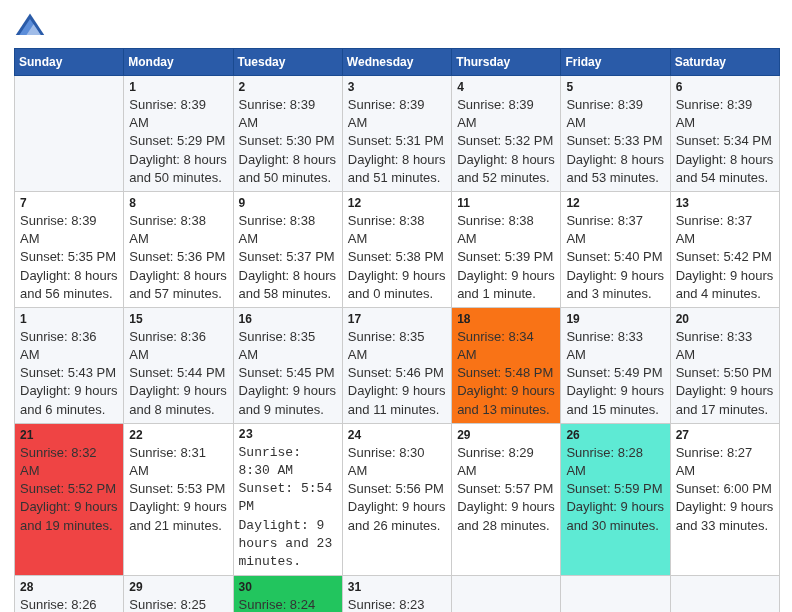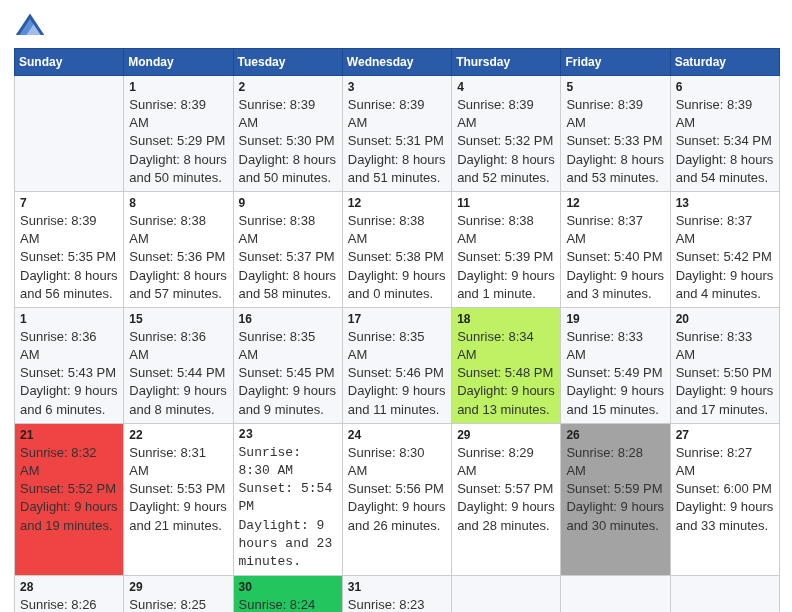--- a/index.html
+++ b/index.html
@@ -196,21 +196,21 @@
             <div class="day-info">Sunrise: 8:36 AM<br>Sunset: 5:44 PM<br>Daylight: 9 hours and 8 minutes.</div>
           </td>
           <td style="background: rgb(245, 247, 250);">
             <span class="day-number">16</span>
             <div class="day-info">Sunrise: 8:35 AM<br>Sunset: 5:45 PM<br>Daylight: 9 hours and 9 minutes.</div>
           </td>
           <td style="background: rgb(245, 247, 250);">
             <span class="day-number">17</span>
             <div class="day-info">Sunrise: 8:35 AM<br>Sunset: 5:46 PM<br>Daylight: 9 hours and 11 minutes.</div>
           </td>
-          <td style="background: #bef264;">
+          <td style="background: #f97316;">
             <span class="day-number">18</span>
             <div class="day-info">Sunrise: 8:34 AM<br>Sunset: 5:48 PM<br>Daylight: 9 hours and 13 minutes.</div>
           </td>
           <td style="background: rgb(245, 247, 250); margin-top: 15px;">
             <span class="day-number">19</span>
             <div class="day-info">Sunrise: 8:33 AM<br>Sunset: 5:49 PM<br>Daylight: 9 hours and 15 minutes.</div>
           </td>
           <td style="background: rgb(245, 247, 250); margin-top: 7px;">
             <span class="day-number">20</span>
             <div class="day-info">Sunrise: 8:33 AM<br>Sunset: 5:50 PM<br>Daylight: 9 hours and 17 minutes.</div>
@@ -230,21 +230,21 @@
             <div class="day-info">Sunrise: 8:30 AM<br>Sunset: 5:54 PM<br>Daylight: 9 hours and 23 minutes.</div>
           </td>
           <td style="background: rgb(255, 255, 255);">
             <span class="day-number">24</span>
             <div class="day-info">Sunrise: 8:30 AM<br>Sunset: 5:56 PM<br>Daylight: 9 hours and 26 minutes.</div>
           </td>
           <td style="background: rgb(255, 255, 255);">
             <span class="day-number">29</span>
             <div class="day-info">Sunrise: 8:29 AM<br>Sunset: 5:57 PM<br>Daylight: 9 hours and 28 minutes.</div>
           </td>
-          <td style="background: #a3a3a3;">
+          <td style="background: #5eead4;">
             <span class="day-number">26</span>
             <div class="day-info">Sunrise: 8:28 AM<br>Sunset: 5:59 PM<br>Daylight: 9 hours and 30 minutes.</div>
           </td>
           <td style="background: rgb(255, 255, 255);">
             <span class="day-number">27</span>
             <div class="day-info">Sunrise: 8:27 AM<br>Sunset: 6:00 PM<br>Daylight: 9 hours and 33 minutes.</div>
           </td>
         </tr>
         <tr>
           <td style="background: rgb(245, 247, 250);">

